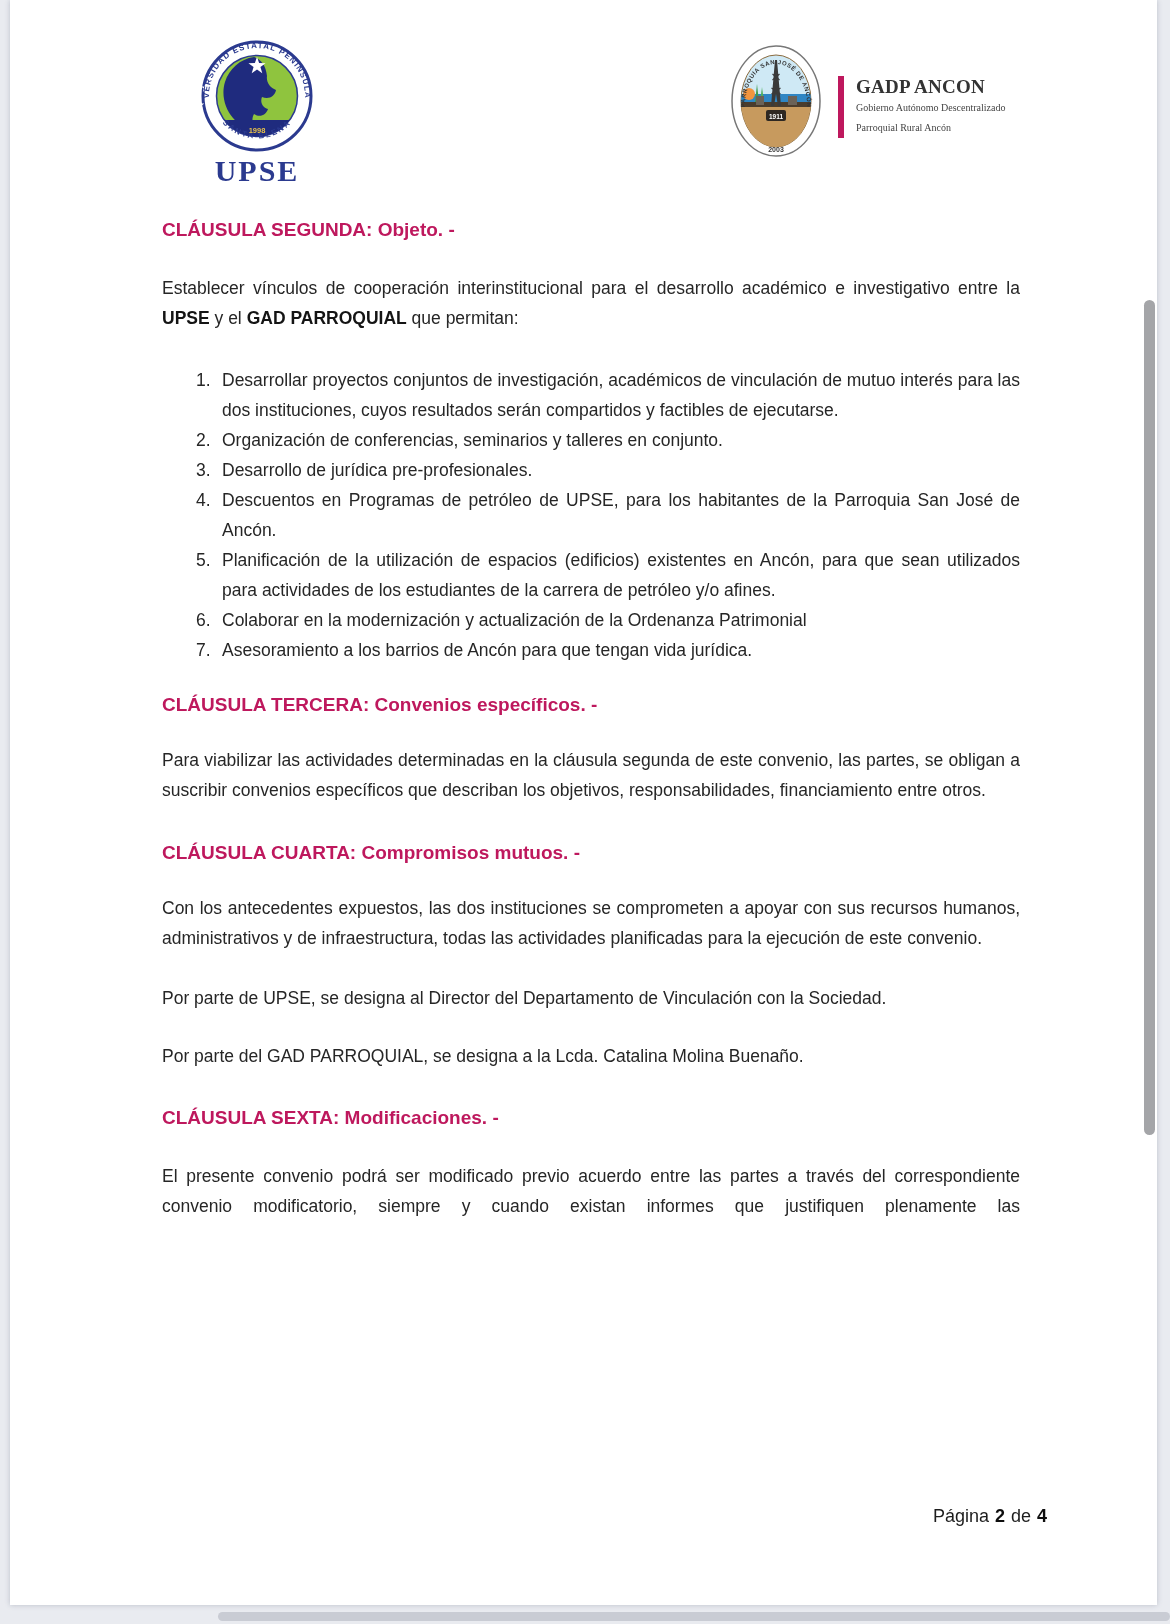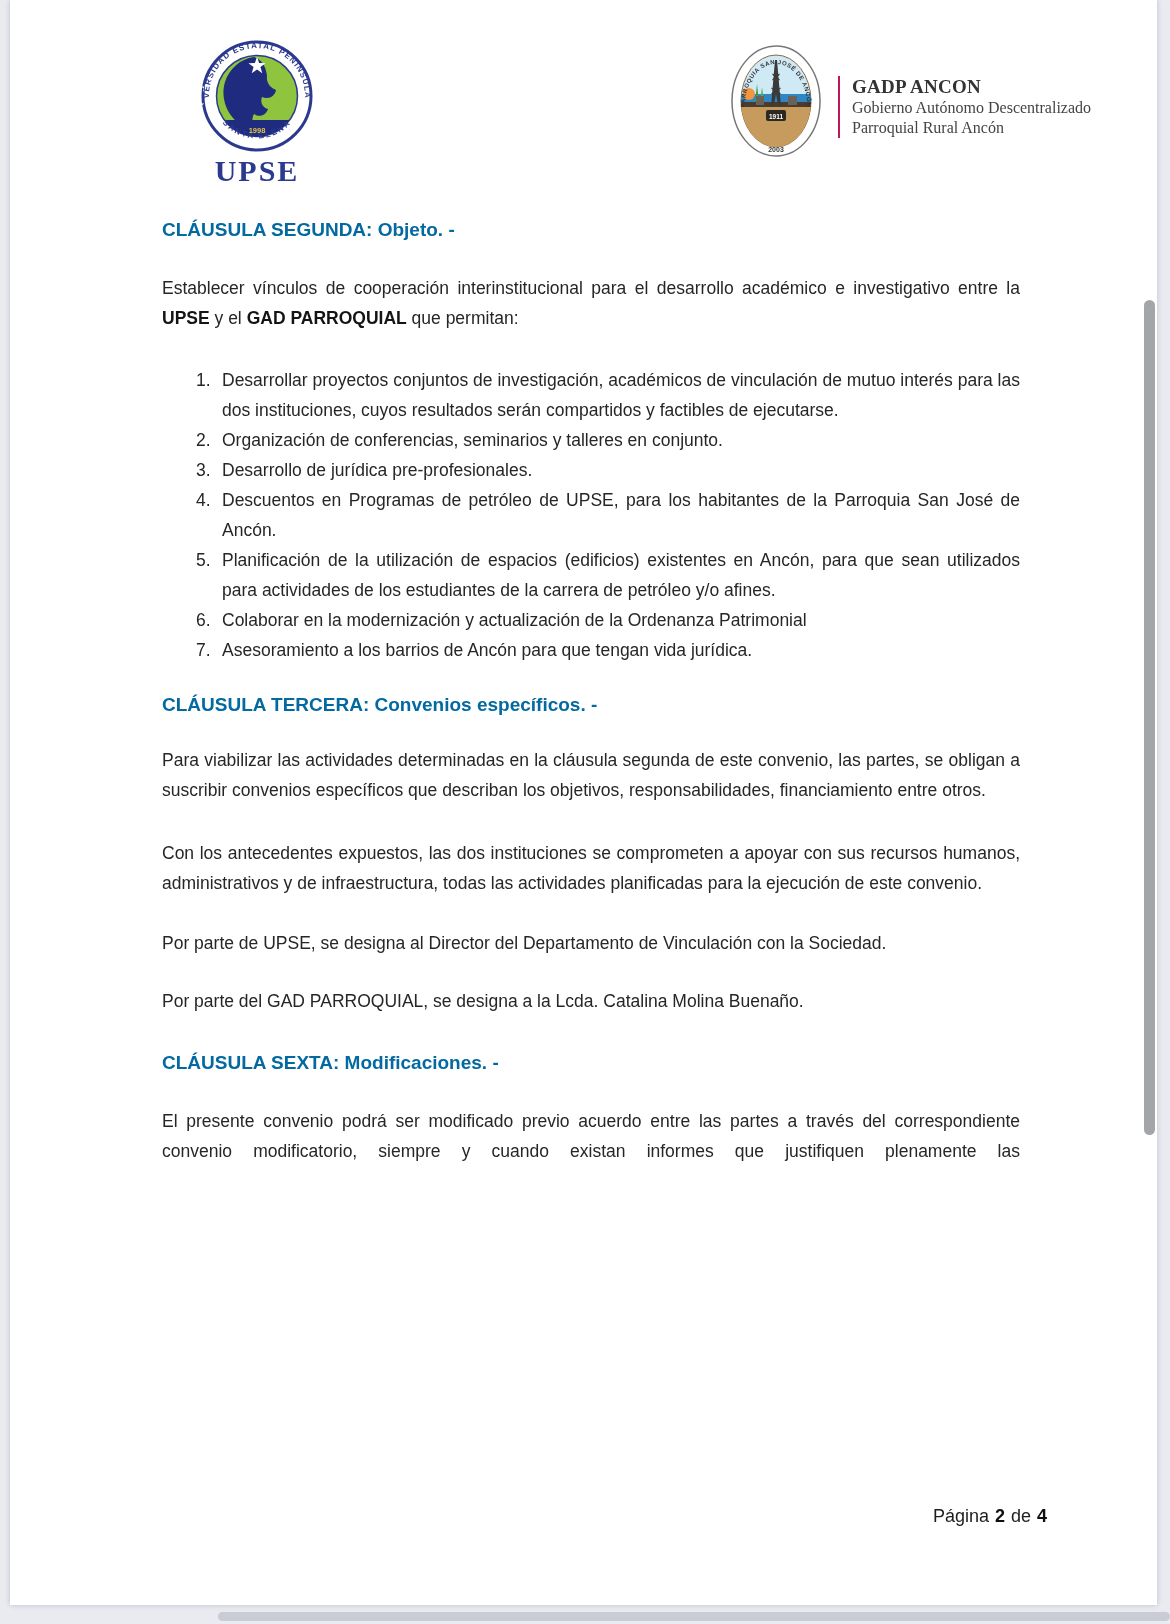--- a/index.html
+++ b/index.html
@@ -11,32 +11,32 @@
   .paper {
     position:absolute; left:10px; top:0; width:1147px; height:1605px;
     background:#ffffff;
     box-shadow:0 0 5px rgba(70,75,100,.28);
   }
   
   .upse-logo { position:absolute; left:182px; top:38px; }
   .gadp-seal { position:absolute; left:719px; top:44px; }
   .gadp-text {
     position:absolute; left:828px; top:76px;
-    border-left:2px solid #be185d; padding-left:12px;
+    border-left:6px solid #be185d; padding-left:12px;
     font-family:"Liberation Serif", serif; color:#3d3d3d;
   }
   .gadp-name { font-size:19px; font-weight:bold; line-height:22px; color:#333; letter-spacing:.3px; }
-  .gadp-sub  { font-size:16px; line-height:20px; color:#444; }
+  .gadp-sub  { font-size:10px; line-height:20px; color:#444; }
   
   .doc {
     padding:215px 137px 0 152px;
     color:#262626; font-size:17.5px; line-height:30px;
   }
   .clause {
-    font-size:19px; line-height:30px; font-weight:bold; color:#0369a1;
+    font-size:19px; line-height:30px; font-weight:bold; color:#be185d;
     margin:0;
   }
   .doc p { margin:0; text-align:justify; }
   .doc b { color:#141414; }
   .plain { text-align:center; }
   .just-last { text-align-last:justify; }
   .olist { margin:0; }
   .li { display:flex; }
   .li .num { flex:0 0 60px; padding-left:34px; box-sizing:border-box; }
   .li .txt { flex:1; text-align:justify; }
@@ -156,20 +156,21 @@
       </div>
       <div class="li">
         <span class="num">7.</span>
         <span class="txt">Asesoramiento a los barrios de Ancón para que tengan vida jurídica.</span>
       </div>
     </div>
 
     <div class="clause mb25">CLÁUSULA TERCERA: Convenios específicos. -</div>
     <p class="mb33">Para viabilizar las actividades determinadas en la cláusula segunda de este convenio, las partes, se obligan a suscribir convenios específicos que describan los objetivos, responsabilidades, financiamiento entre otros.</p>
 
+    <div class="clause mb25">CLÁUSULA CUARTA: Compromisos mutuos. -</div>
     <p class="mb30">Con los antecedentes expuestos, las dos instituciones se comprometen a apoyar con sus recursos humanos, administrativos y de infraestructura, todas las actividades planificadas para la ejecución de este convenio.</p>
 
     <p class="plain mb28">Por parte de UPSE, se designa al Director del Departamento de Vinculación con la Sociedad.</p>
     <p class="plain mb32">Por parte del GAD PARROQUIAL, se designa a la Lcda. Catalina Molina Buenaño.</p>
 
     <div class="clause mb28">CLÁUSULA SEXTA: Modificaciones. -</div>
     <p class="just-last">El presente convenio podrá ser modificado previo acuerdo entre las partes a través del correspondiente convenio modificatorio, siempre y cuando existan informes que justifiquen plenamente las</p>
 
   </div>
 

